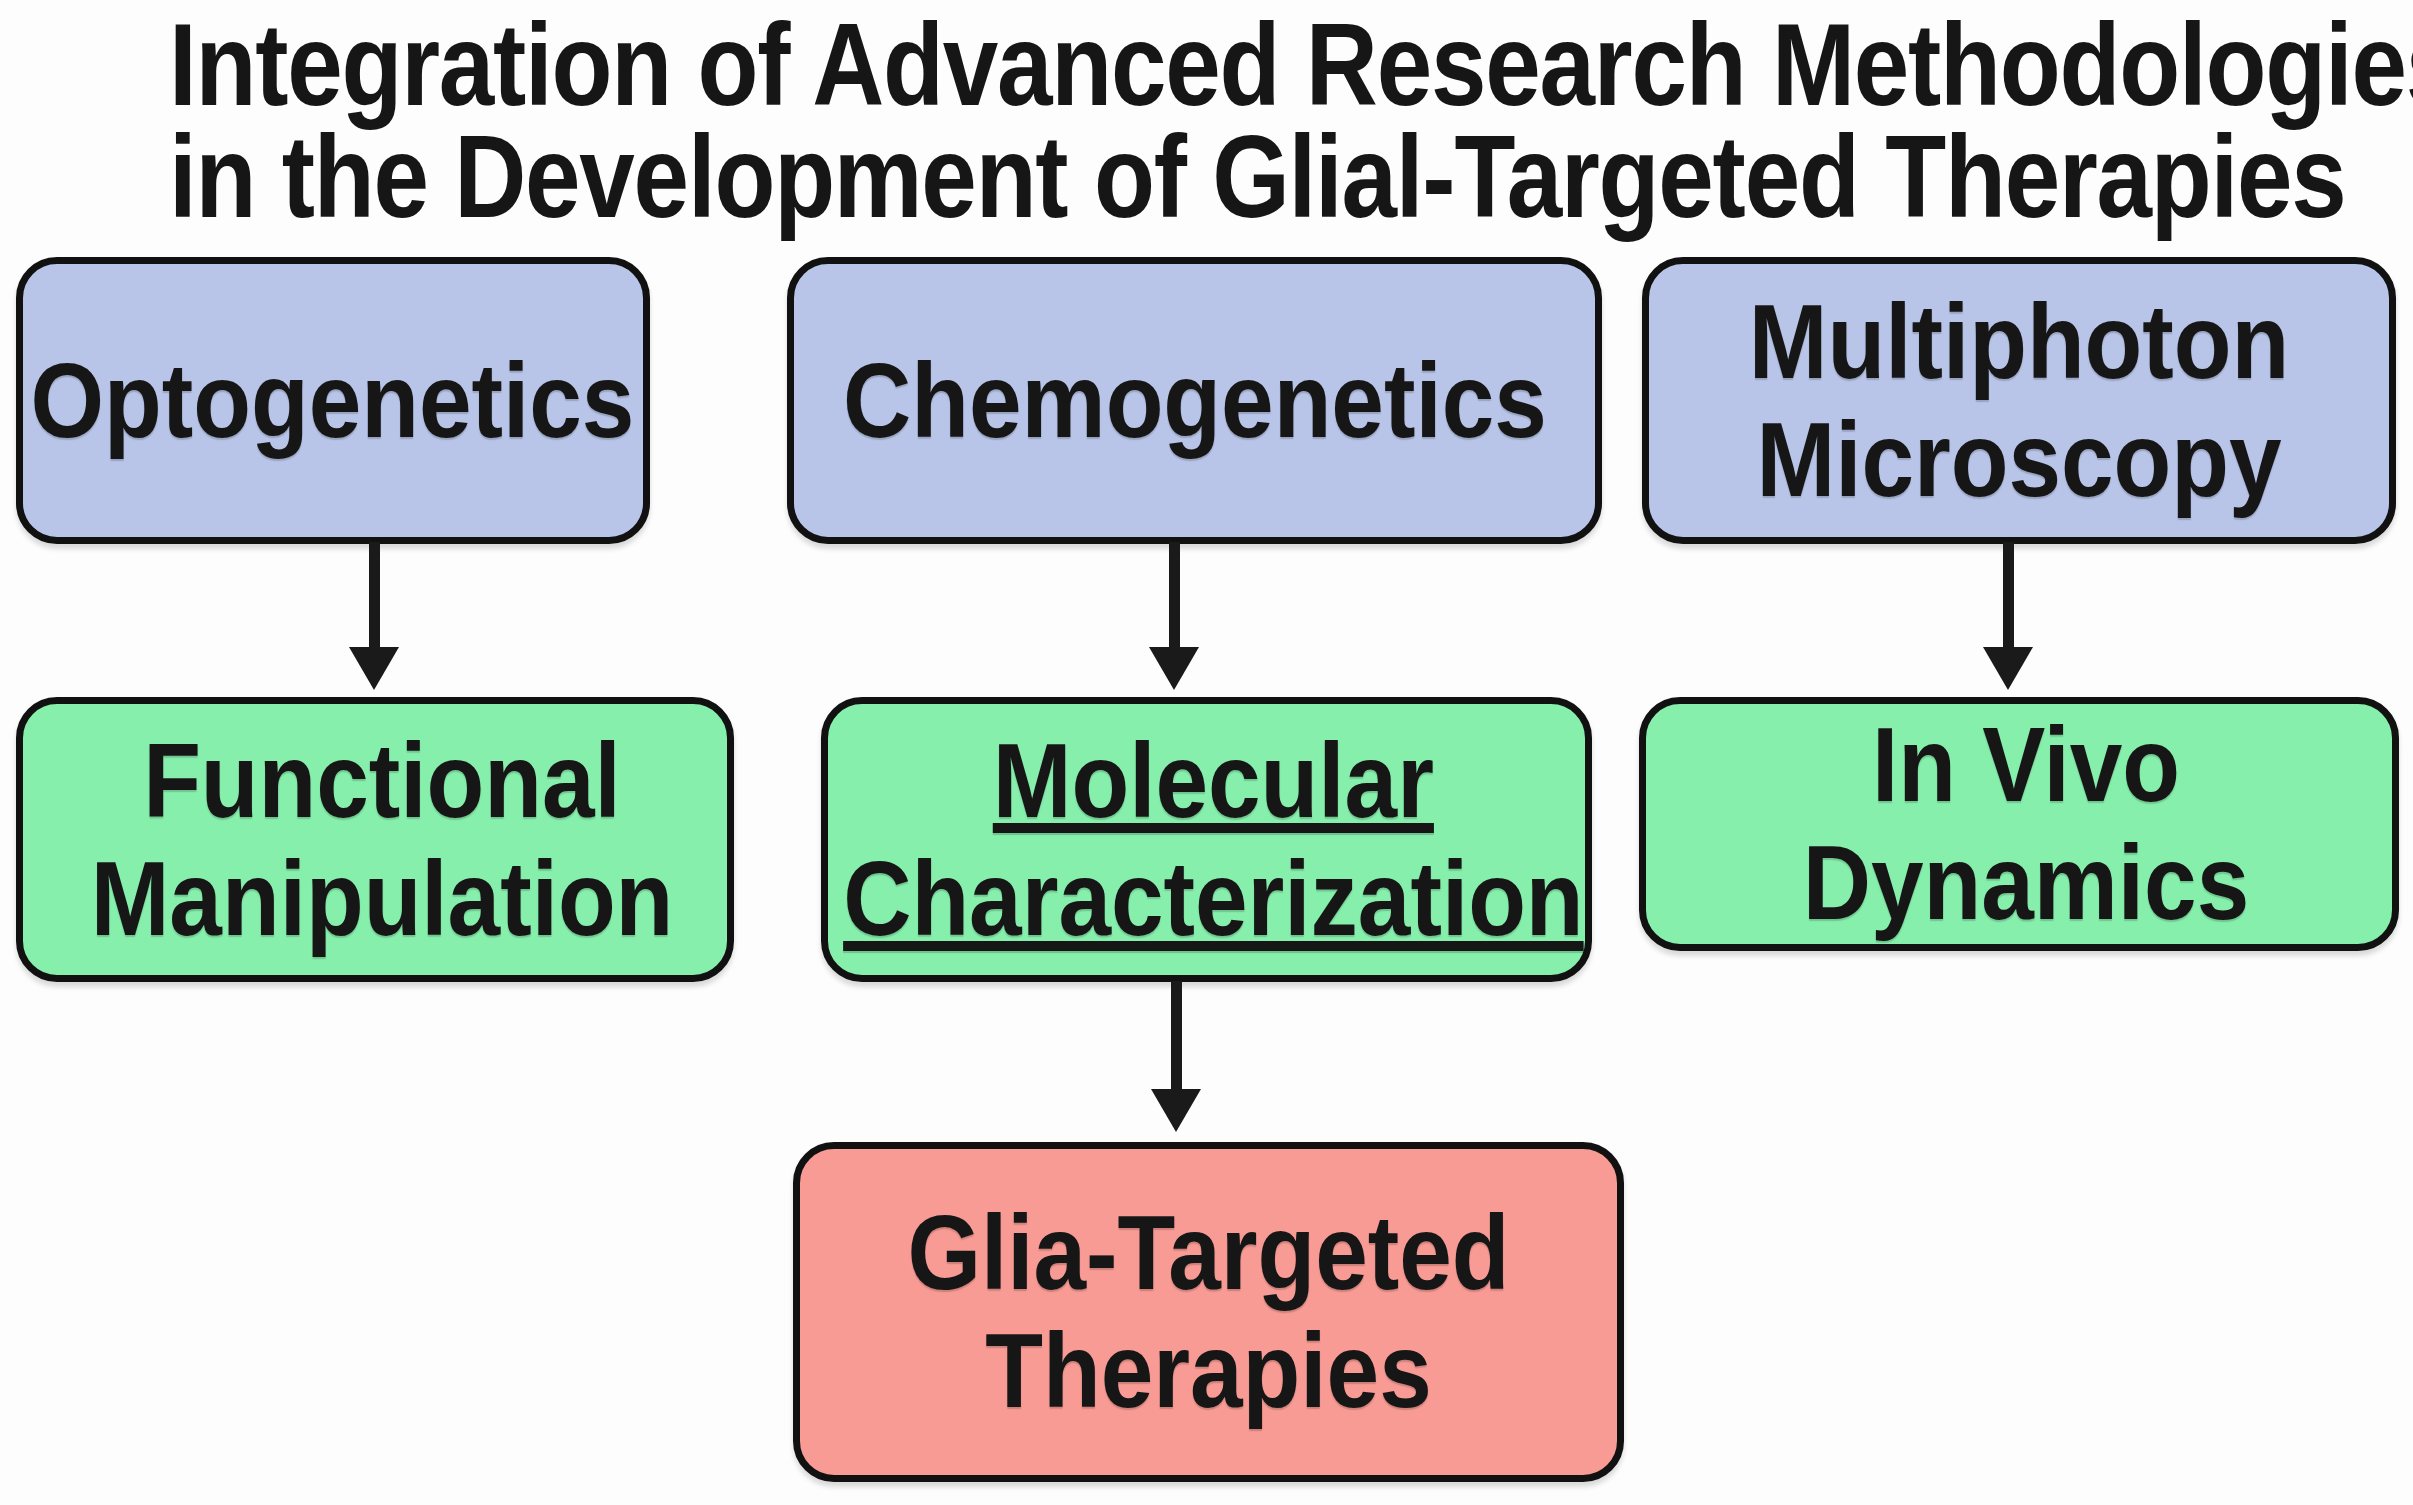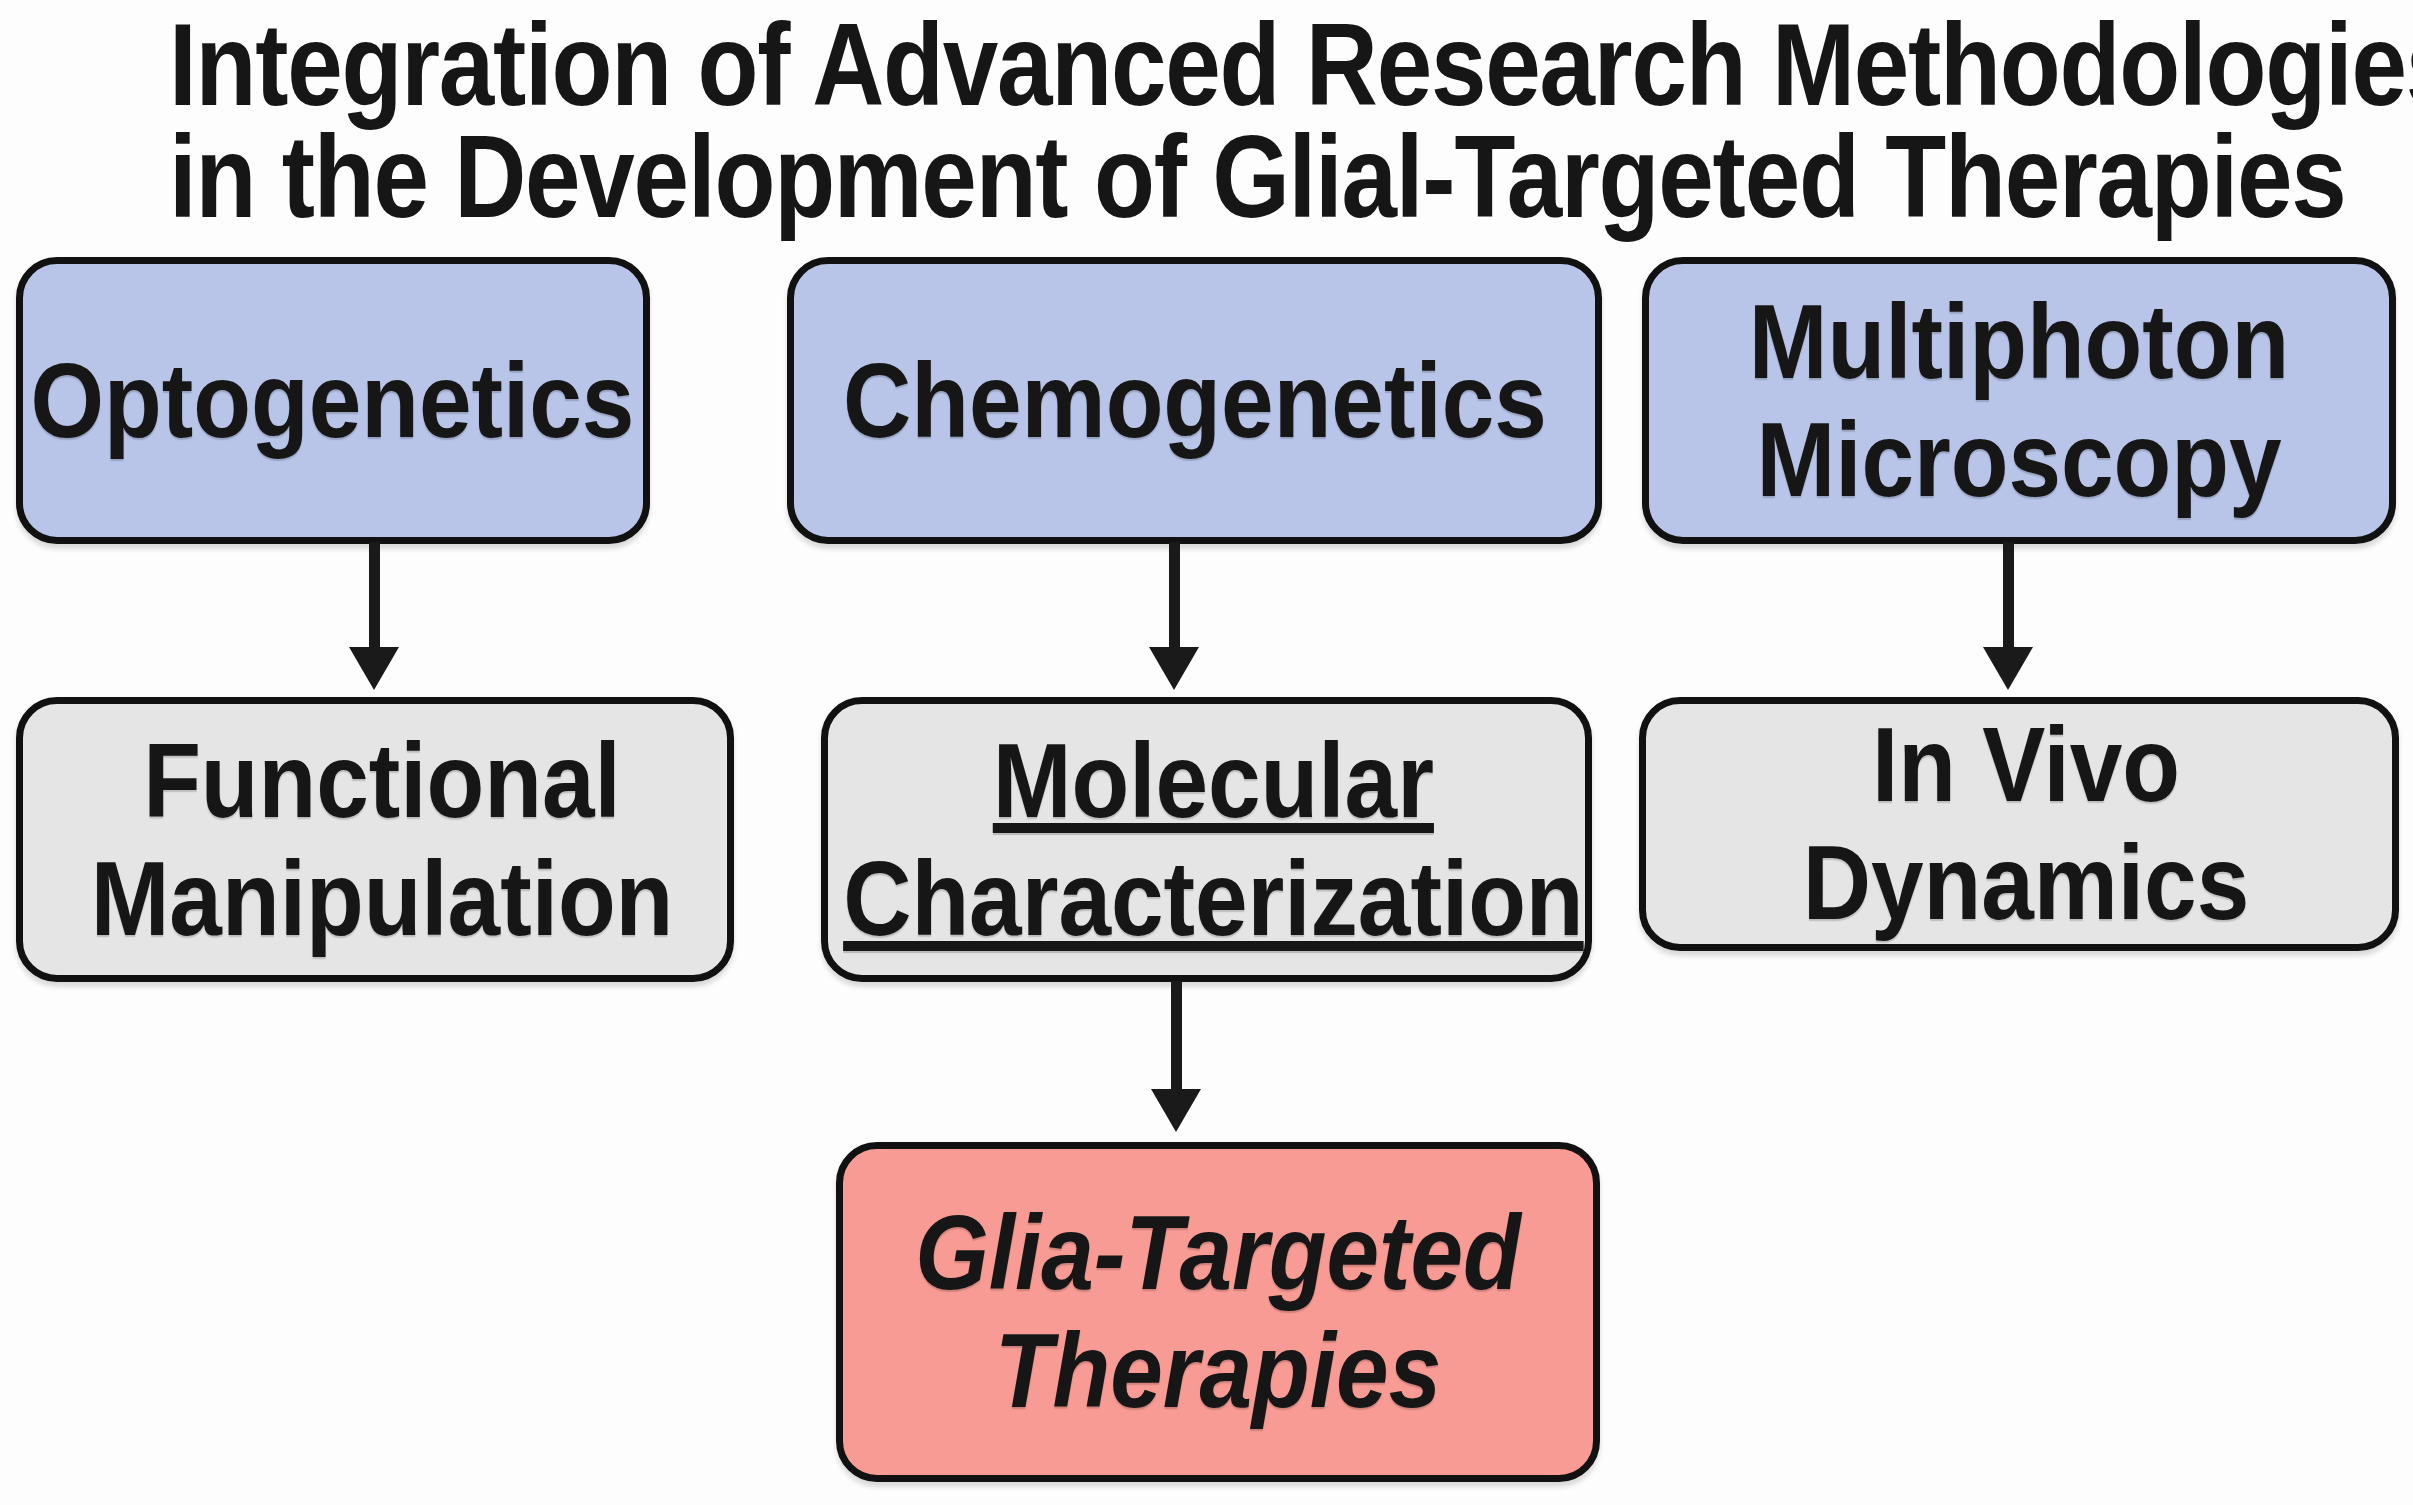--- a/index.html
+++ b/index.html
@@ -50,30 +50,30 @@
     font-size: 105px;
     line-height: 1.12;
     box-shadow: 0 4.3px 5.7px rgba(0,0,0,0.14);
   }
   .node-label {
     transform: scaleX(0.9);
     transform-origin: 50% 50%;
     text-shadow: 0 2.1px 1.4px rgba(0,0,0,0.18);
   }
   .node-blue  { background: #b8c5e8; }
-  .node-cream { background: #e5e5e5; padding-left: 14px; }
+  .node-cream { background: #86efac; padding-left: 14px; }
   .node-pink  { background: #f89b94; }
 
   #node-optogenetics   { left: 15.6px;   top: 257px;  width: 634px; height: 287px; }
   #node-chemogenetics  { left: 787px; top: 257px;  width: 815px; height: 287px; }
   #node-multiphoton    { left: 1642px; top: 257px;  width: 754px; height: 287px; }
   #node-functional     { left: 15.6px;   top: 697px;  width: 718px; height: 285px; }
   #node-molecular      { left: 821px; top: 697px;  width: 771px; height: 285px; text-decoration: underline; }
   #node-invivo         { left: 1639px; top: 697px;  width: 760px; height: 254px; }
-  #node-glia           { left: 836px; top: 1142px; width: 764px; height: 340px; font-style: italic; }
+  #node-glia           { left: 793px; top: 1142px; width: 831px; height: 340px; }
 
   
   .arrow-stem {
     position: absolute;
     width: 10.6px;
     background: #1a1a1a;
   }
   .arrow-head {
     position: absolute;
     width: 0;

